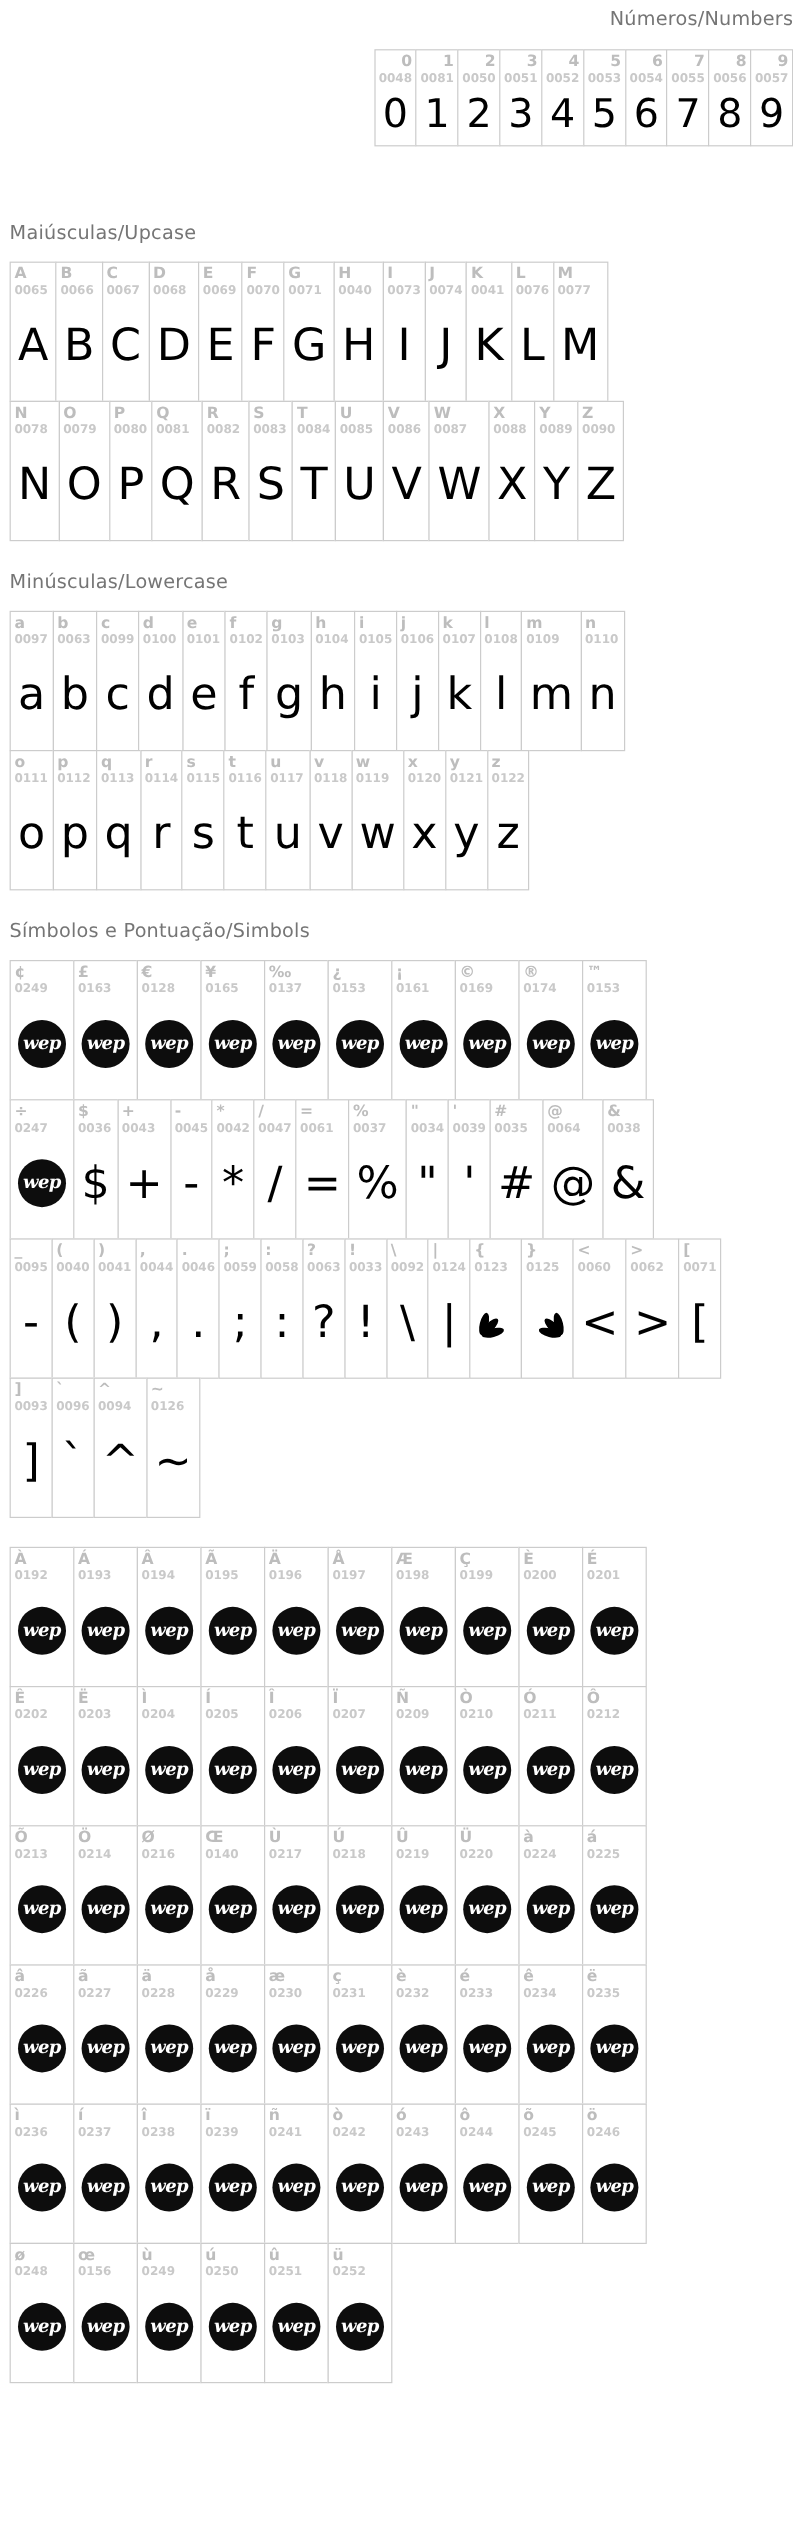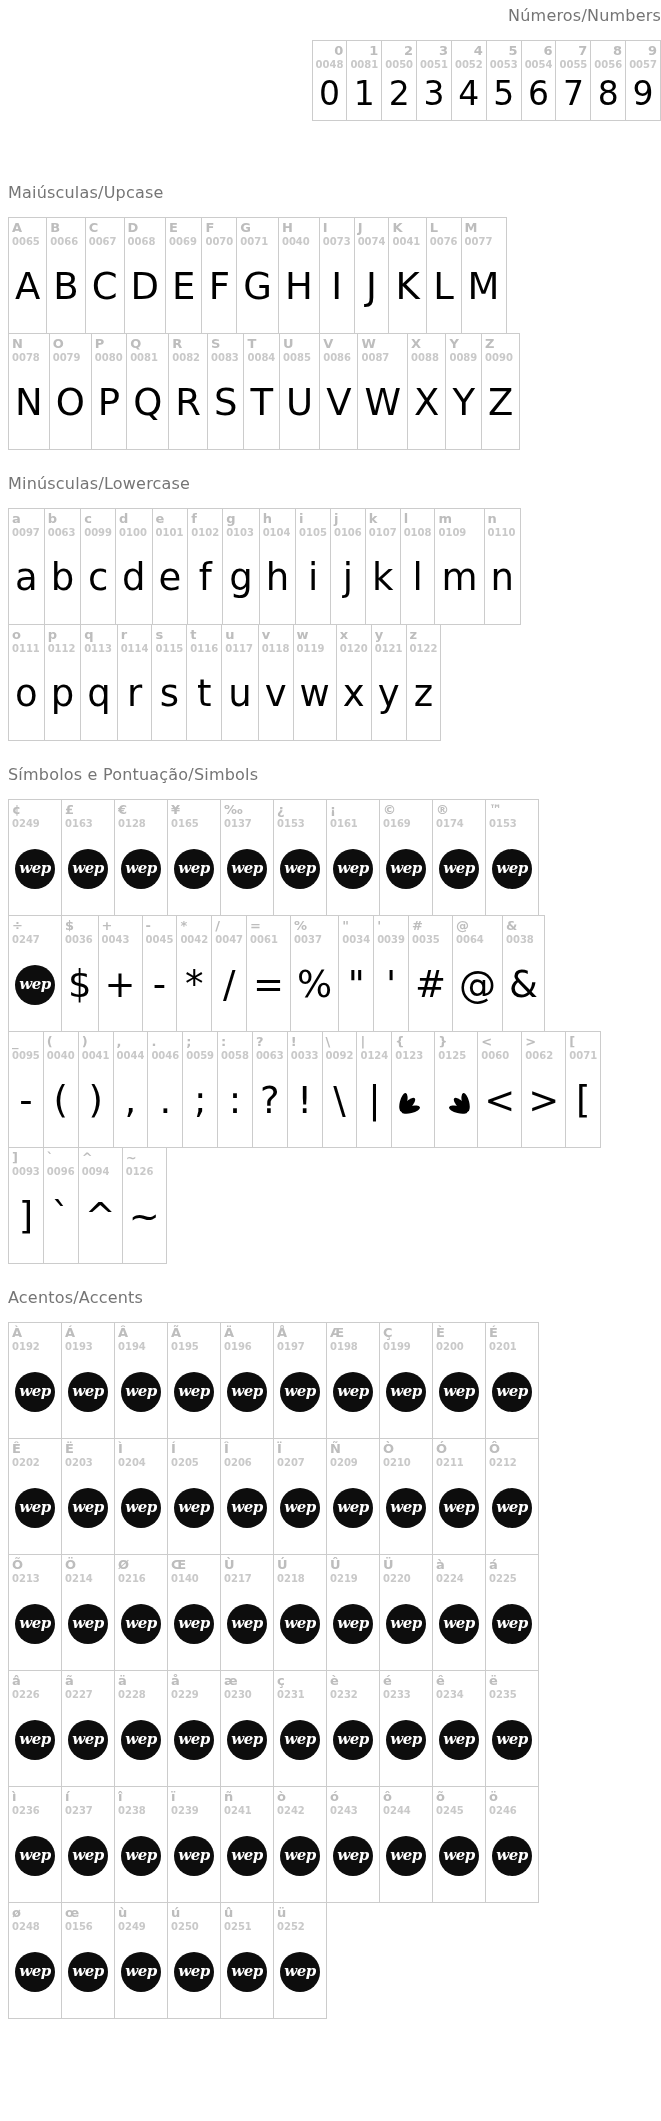--- a/index.html
+++ b/index.html
@@ -694,21 +694,21 @@
     <div class="code">0094</div>
     <div class="glyph">^</div>
   </div>
 
   <div class="cell">
     <div class="ref">~</div>
     <div class="code">0126</div>
     <div class="glyph">~</div>
   </div>
 </div></div></div>
-    <div class="section accents"><div class="section-title">Acentos/Accents</div><div class="grid"><div class="row">
+    <div class="section accents"><div class="grid"><div class="row">
   <div class="cell wep">
     <div class="ref">À</div>
     <div class="code">0192</div>
     <div class="glyph">
               <span class="badge">wep</span>
             </div>
   </div>
 
   <div class="cell wep">
     <div class="ref">Á</div>

